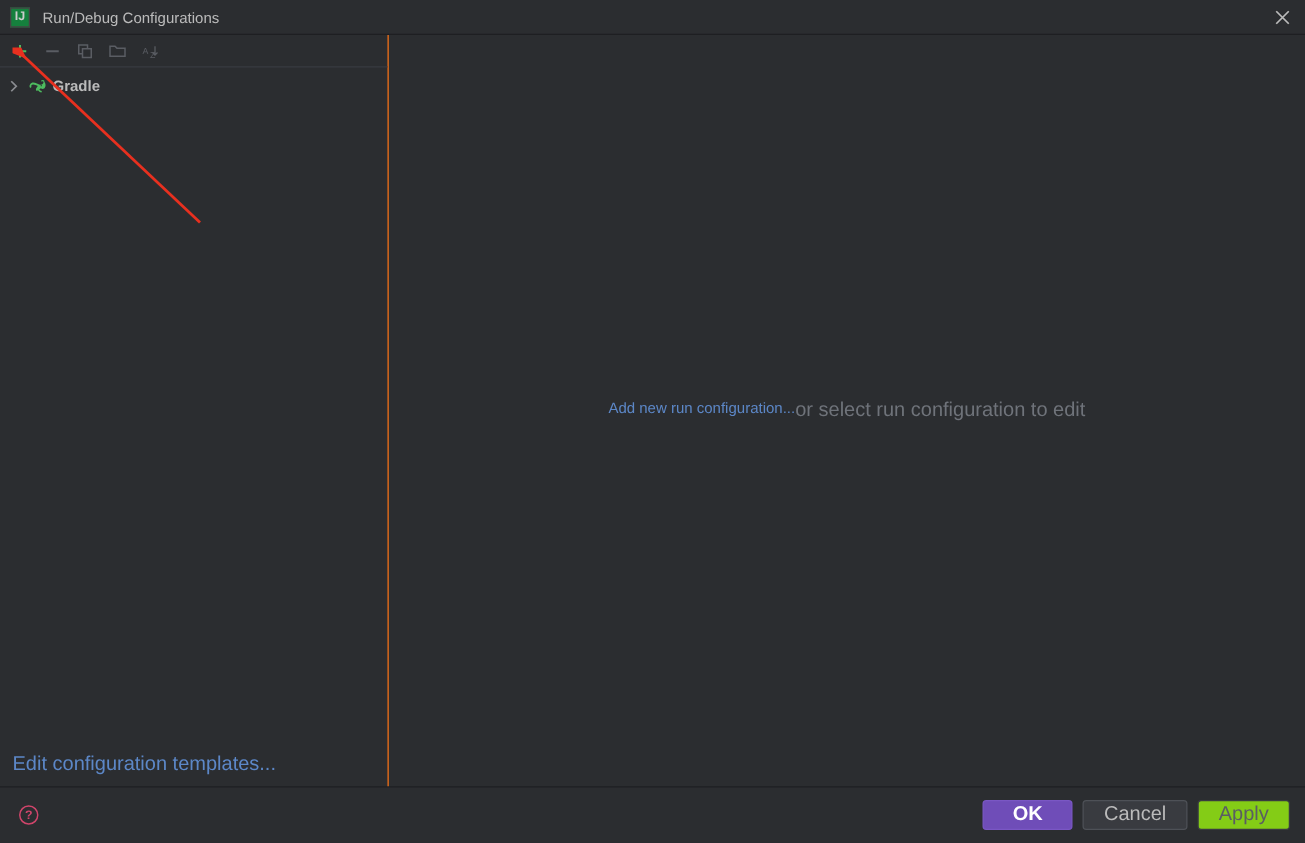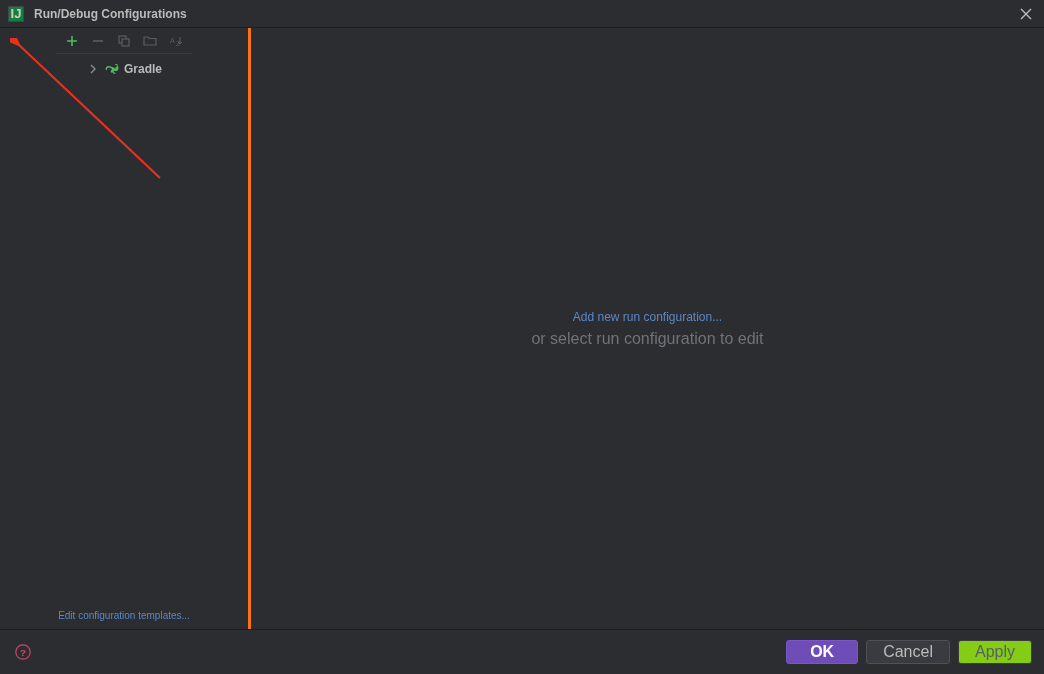--- a/index.html
+++ b/index.html
@@ -28,29 +28,28 @@
     }
     .app-icon {
       width: 16px;
       height: 16px;
       background: #15803d;
       border: 1px solid #444;
       display: flex;
       align-items: center;
       justify-content: center;
       margin-right: 10px;
-      font-size: 13px;
+      font-size: 10px;
       font-weight: bold;
       color: #ccc;
     }
     .title-text {
       flex: 1;
       color: #bbbbbb;
       font-size: 12px;
-      font-weight: bold;
     }
     .close-btn {
       width: 20px;
       height: 20px;
       display: flex;
       align-items: center;
       justify-content: center;
       color: #bbbbbb;
       cursor: pointer;
     }
@@ -58,25 +57,24 @@
       width: 12px;
       height: 12px;
     }
     .main-area {
       flex: 1;
       display: flex;
       border-bottom: 1px solid #1e1f22;
       min-height: 0;
     }
     .sidebar {
-      width: 251px;
+      width: 311px;
       display: flex;
       flex-direction: column;
-      border-right: 3px solid #f97316;
-      align-items: center;
+      border-right: 1px solid #f97316;
     }
     .toolbar {
       height: 26px;
       display: flex;
       align-items: center;
       padding: 0 6px;
       gap: 6px;
       border-bottom: 1px solid #393b40;
     }
     .toolbar-btn {
@@ -128,26 +126,26 @@
       color: #4dbb5f;
     }
     .tree-label {
       color: #bbbbbb;
       font-weight: bold;
     }
     .edit-templates {
       padding: 8px 10px;
       color: #5c87c7;
       cursor: pointer;
-      font-size: 10px;
+      font-size: 16px;
     }
     .content {
       flex: 1;
       display: flex;
-      flex-direction: column;
+      flex-direction: row;
       align-items: center;
       justify-content: center;
       position: relative;
     }
     .add-link {
       color: #5c87c7;
       cursor: pointer;
       margin-bottom: 6px;
       font-size: 12px;
     }

